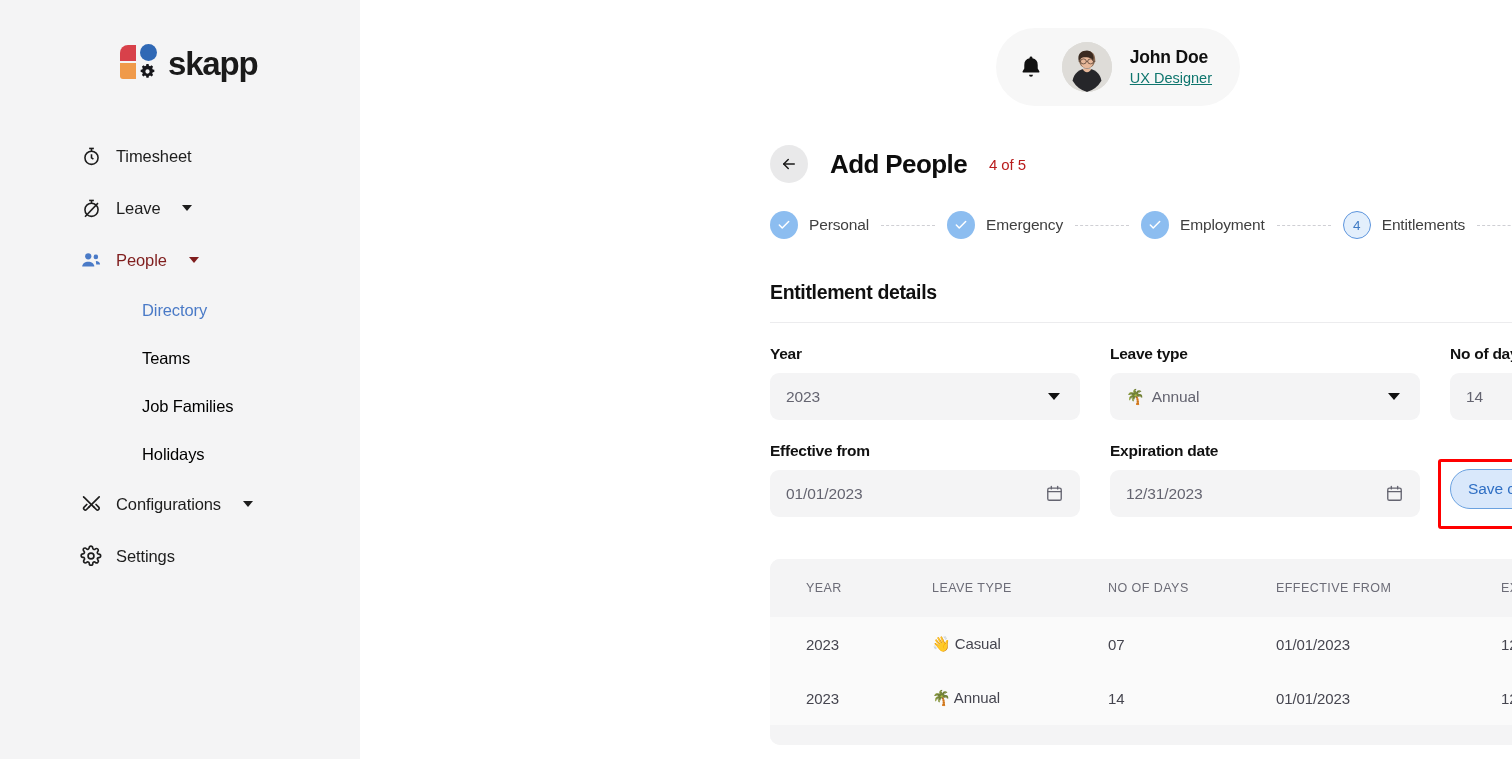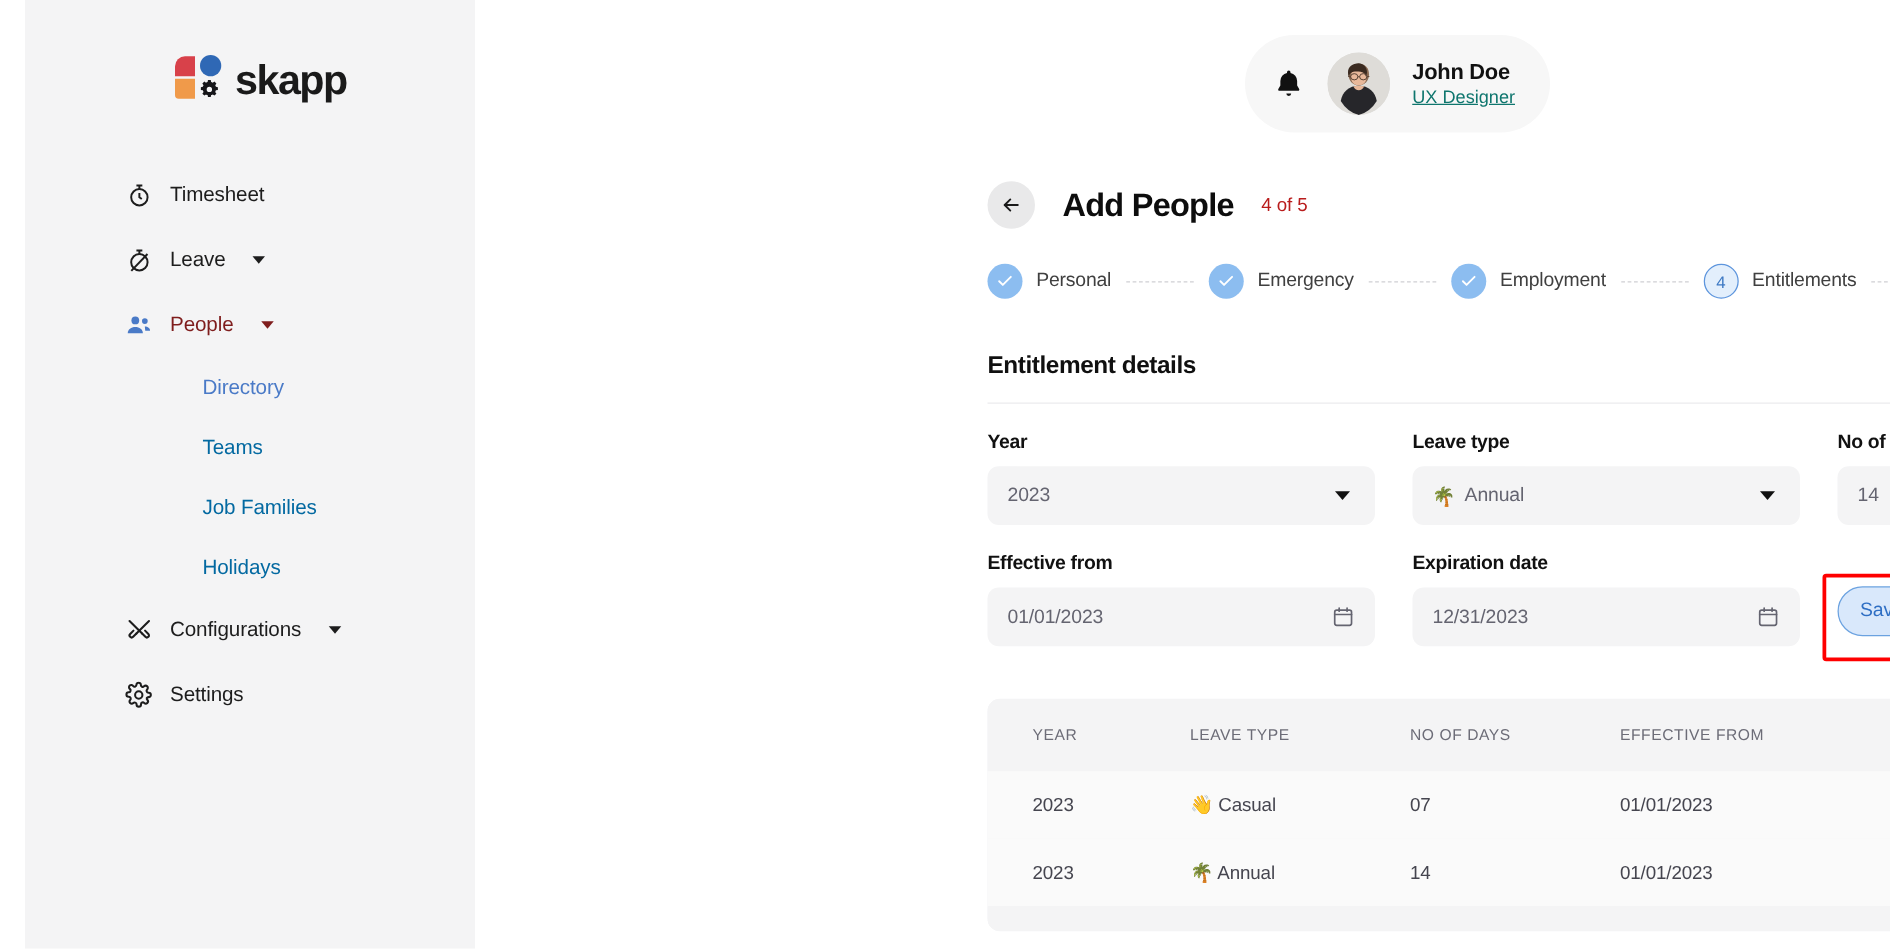--- a/index.html
+++ b/index.html
@@ -2,21 +2,21 @@
 <html><head>
 <meta charset="utf-8">
 <style>
   * { box-sizing: border-box; margin: 0; padding: 0; }
   html, body {
     width: 1512px; height: 759px;
     font-family: "Liberation Sans", sans-serif;
     background: #ffffff;
     overflow: hidden;
   }
-  .app { position: relative; width: 1356px; height: 759px; display: flex; padding-left: 20px; }
+  .app { position: relative; width: 1356px; height: 759px; display: flex; }
 
   
   .sidebar {
     width: 360px; height: 759px;
     background: #f4f4f5;
     flex: 0 0 360px;
     position: relative;
   }
   .logo-wrap {
     display: flex; align-items: center; gap: 10px;
@@ -54,21 +54,21 @@
   .nav-item .nv-lbl { font-size: 16.5px; letter-spacing: -0.1px; }
   .nav-item.active { color: #7f1d1d; }
   .nav-item .caret {
     width: 0; height: 0; margin-left: 8px;
     border-left: 5.5px solid transparent;
     border-right: 5.5px solid transparent;
     border-top: 6.5px solid currentColor;
   }
   .sub-item {
     display: flex; align-items: center; height: 48px;
-    padding-left: 142px; font-size: 16.5px; color: #0369a1; cursor: pointer;
+    padding-left: 142px; font-size: 16.5px; color: #000000; cursor: pointer;
     letter-spacing: -0.1px;
   }
   .sub-item.active { color: #4a7ac7; }
 
   
   .main { flex: 1; height: 759px; background: #fff; position: relative; }
 
   .topbar {
     position: absolute; right: 116px; top: 28px;
     display: flex; align-items: center;

